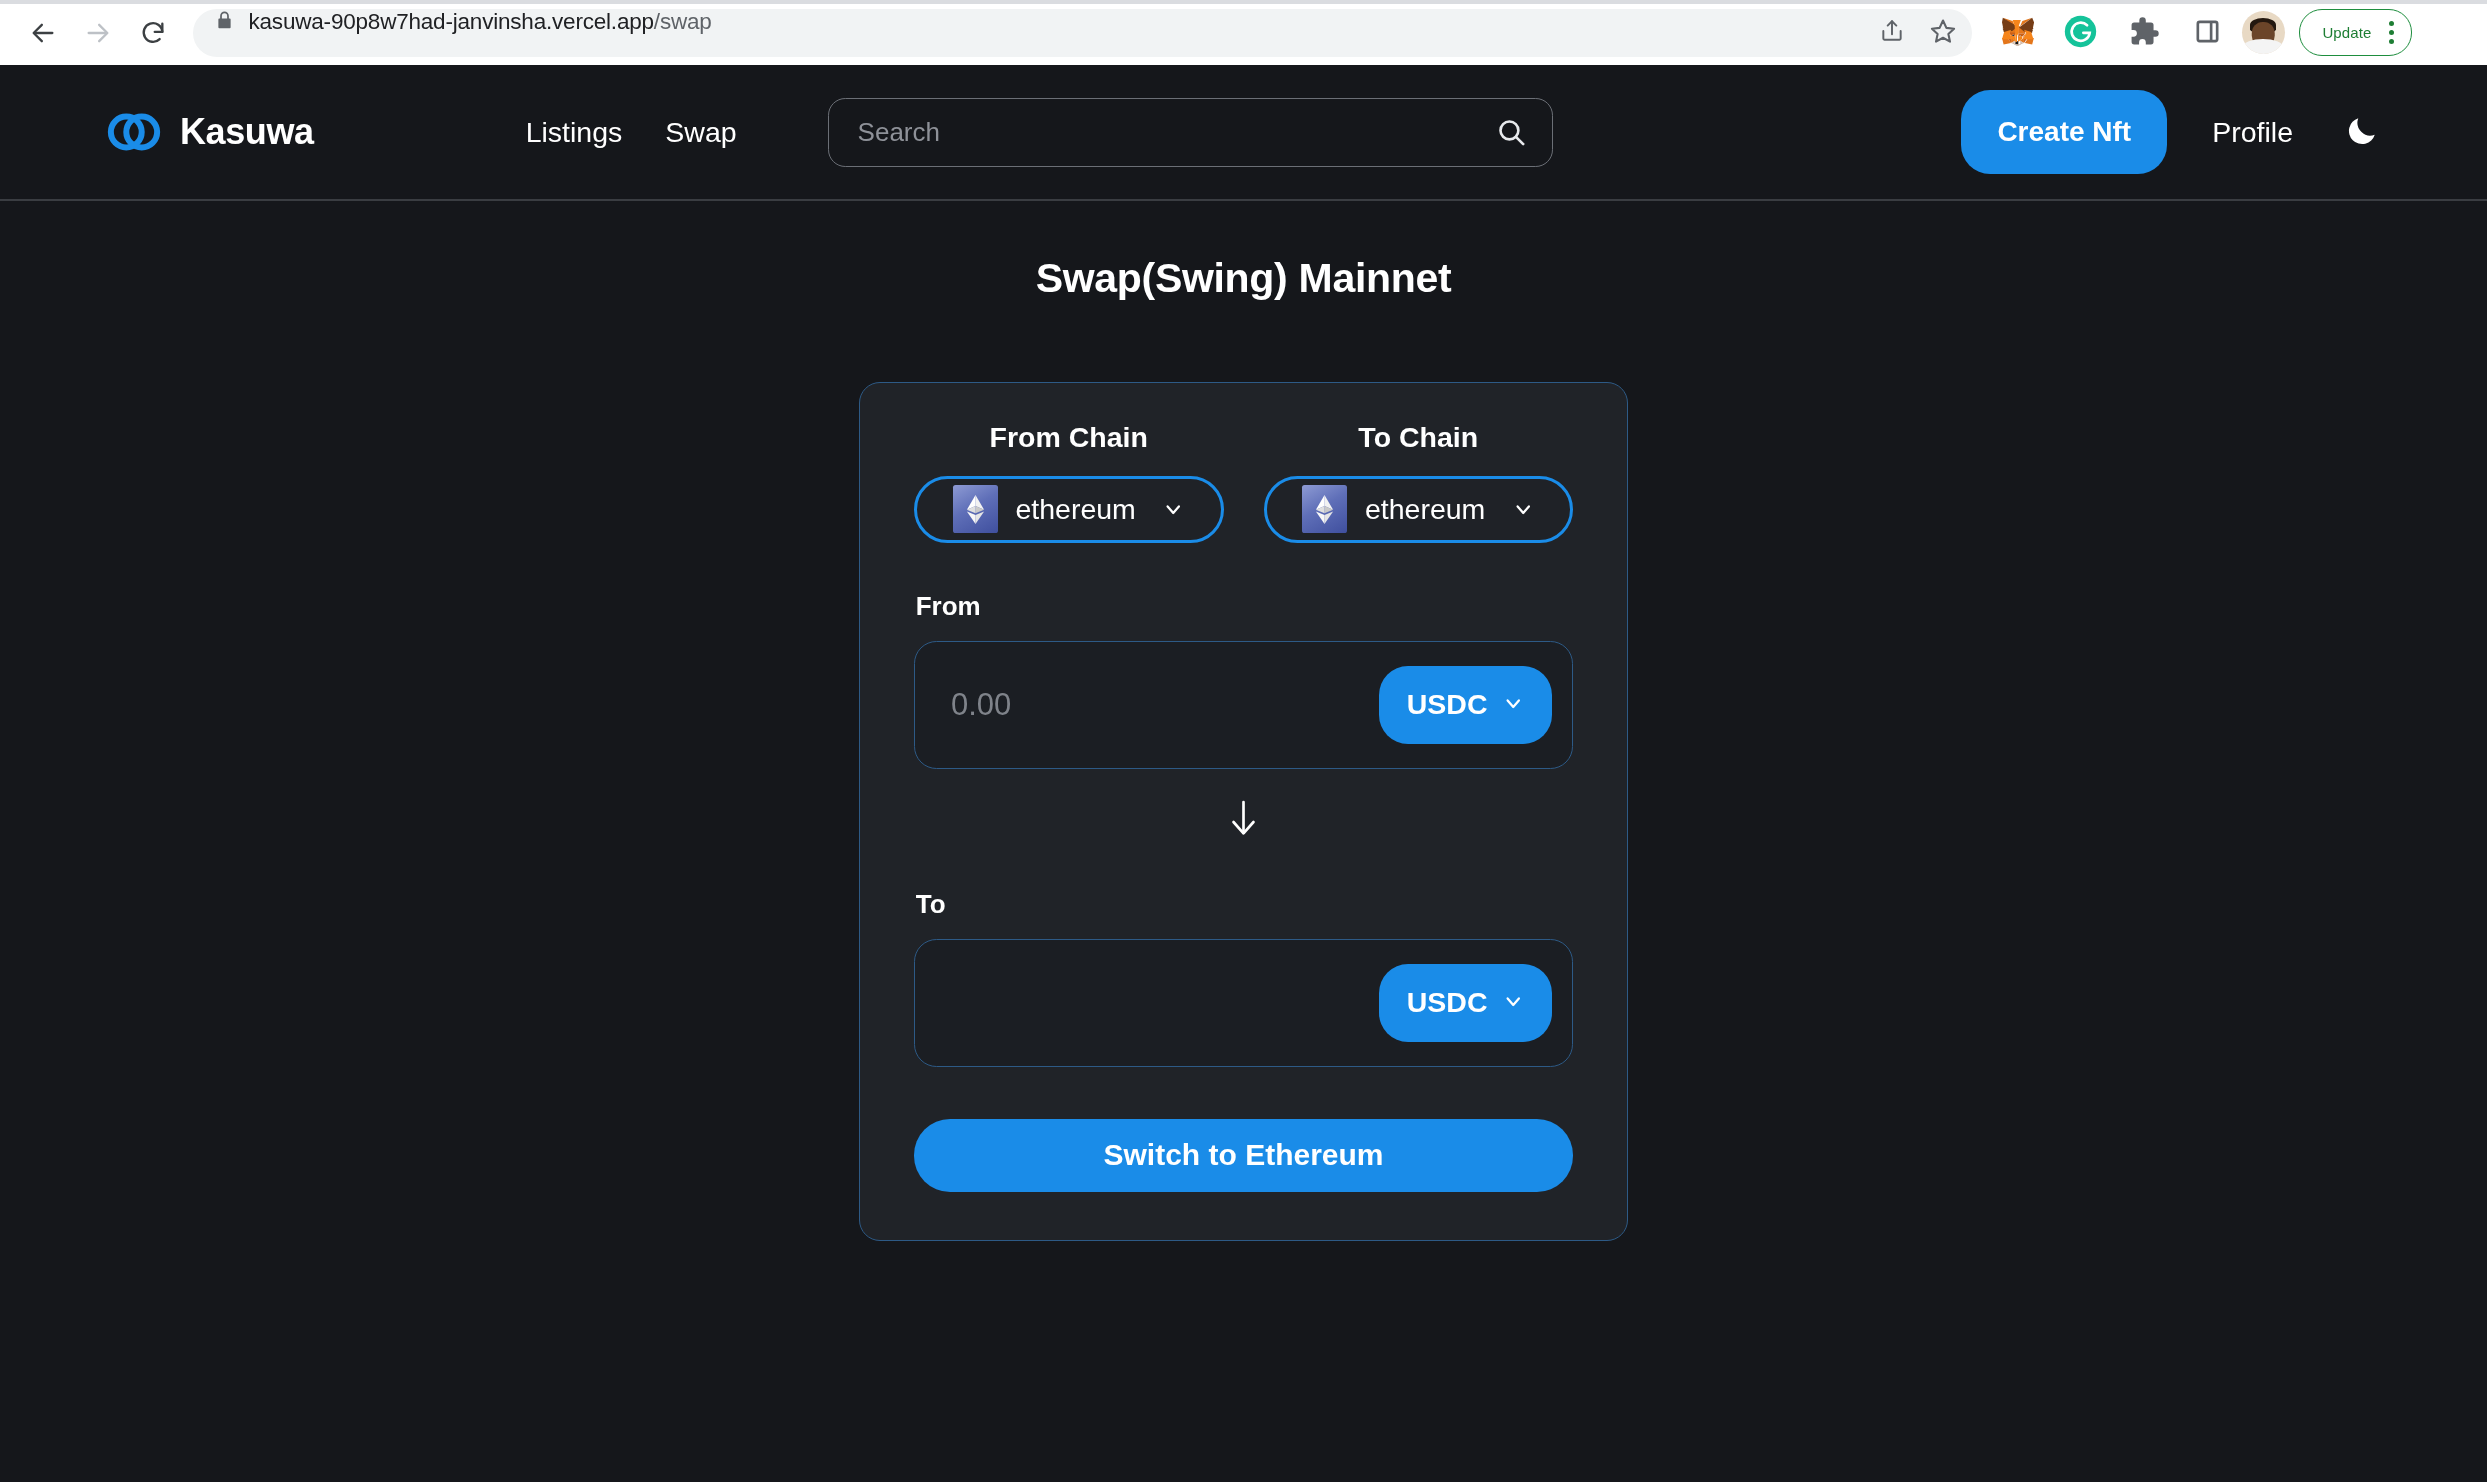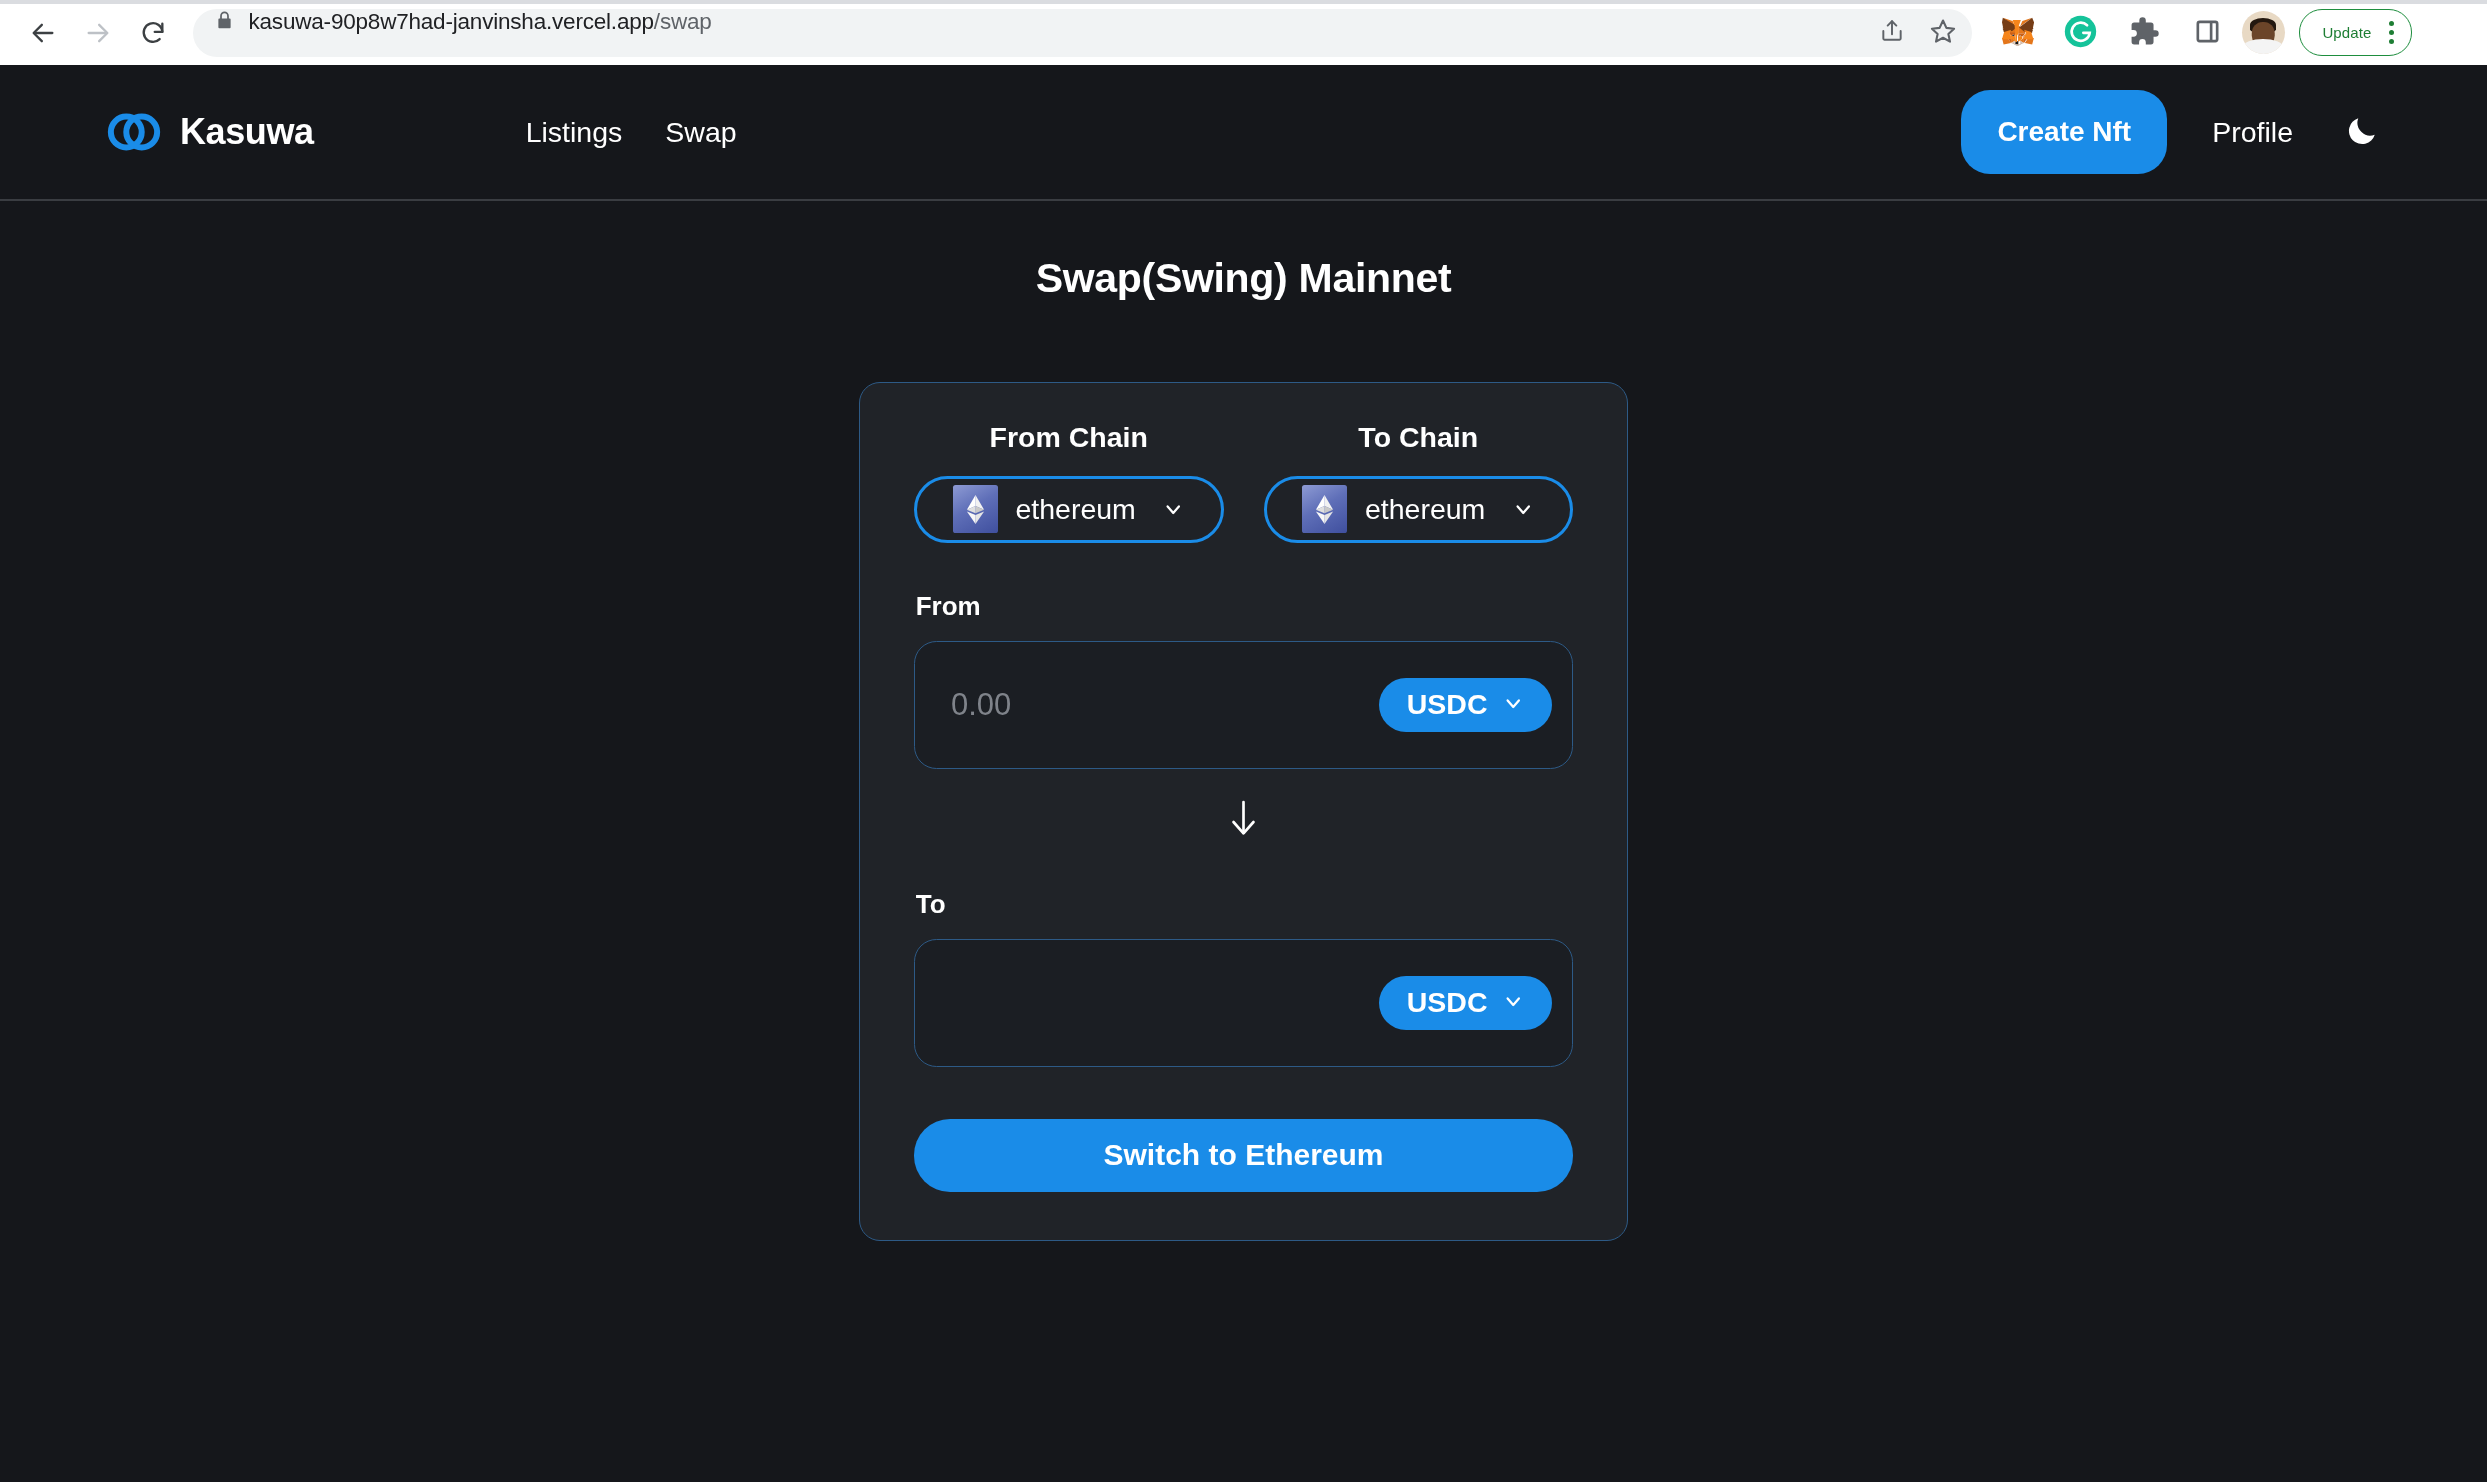--- a/index.html
+++ b/index.html
@@ -284,21 +284,21 @@
     font-size: 31px;
     font-family: "Liberation Sans", sans-serif;
   }
   .amount-input::placeholder { color: #7f838a; }
 
   .token-btn {
     flex: 0 0 auto;
     background: #1a8ce8;
     border: none;
     border-radius: 29px;
-    height: 54px;
+    height: 78px;
     padding: 0 28px;
     display: flex;
     align-items: center;
     gap: 14px;
     color: #ffffff;
     font-size: 28.5px;
     font-weight: bold;
     font-family: "Liberation Sans", sans-serif;
   }
 
@@ -452,20 +452,29 @@
       </svg>
     </span>
     <span class="brand-name">Kasuwa</span>
   </div>
 
   <div class="nav-links">
     <a class="nav-link">Listings</a>
     <a class="nav-link">Swap</a>
   </div>
 
+  <div class="search-wrap">
+    <input class="search-input" type="text" placeholder="Search" style="">
+    <span class="search-icon-btn">
+      <svg width="33" height="33" viewBox="0 0 24 24" fill="none" stroke="#e8eaed" stroke-width="1.9" stroke-linecap="round">
+        <circle cx="10.5" cy="10.5" r="6.5"></circle>
+          <line x1="15.4" y1="15.4" x2="20.5" y2="20.5"></line>
+      </svg>
+    </span>
+  </div>
 
   <div class="header-right">
     <button class="create-nft-btn">Create Nft</button>
     <a class="profile-link">Profile</a>
     <span class="theme-toggle">
       <span>
         <svg width="36" height="36" viewBox="0 0 24 24" fill="#ffffff">
           <path d="M20.5 14.5A8.6 8.6 0 0 1 9.5 3.5a8.8 8.8 0 1 0 11 11z"></path>
         </svg>
       </span>

